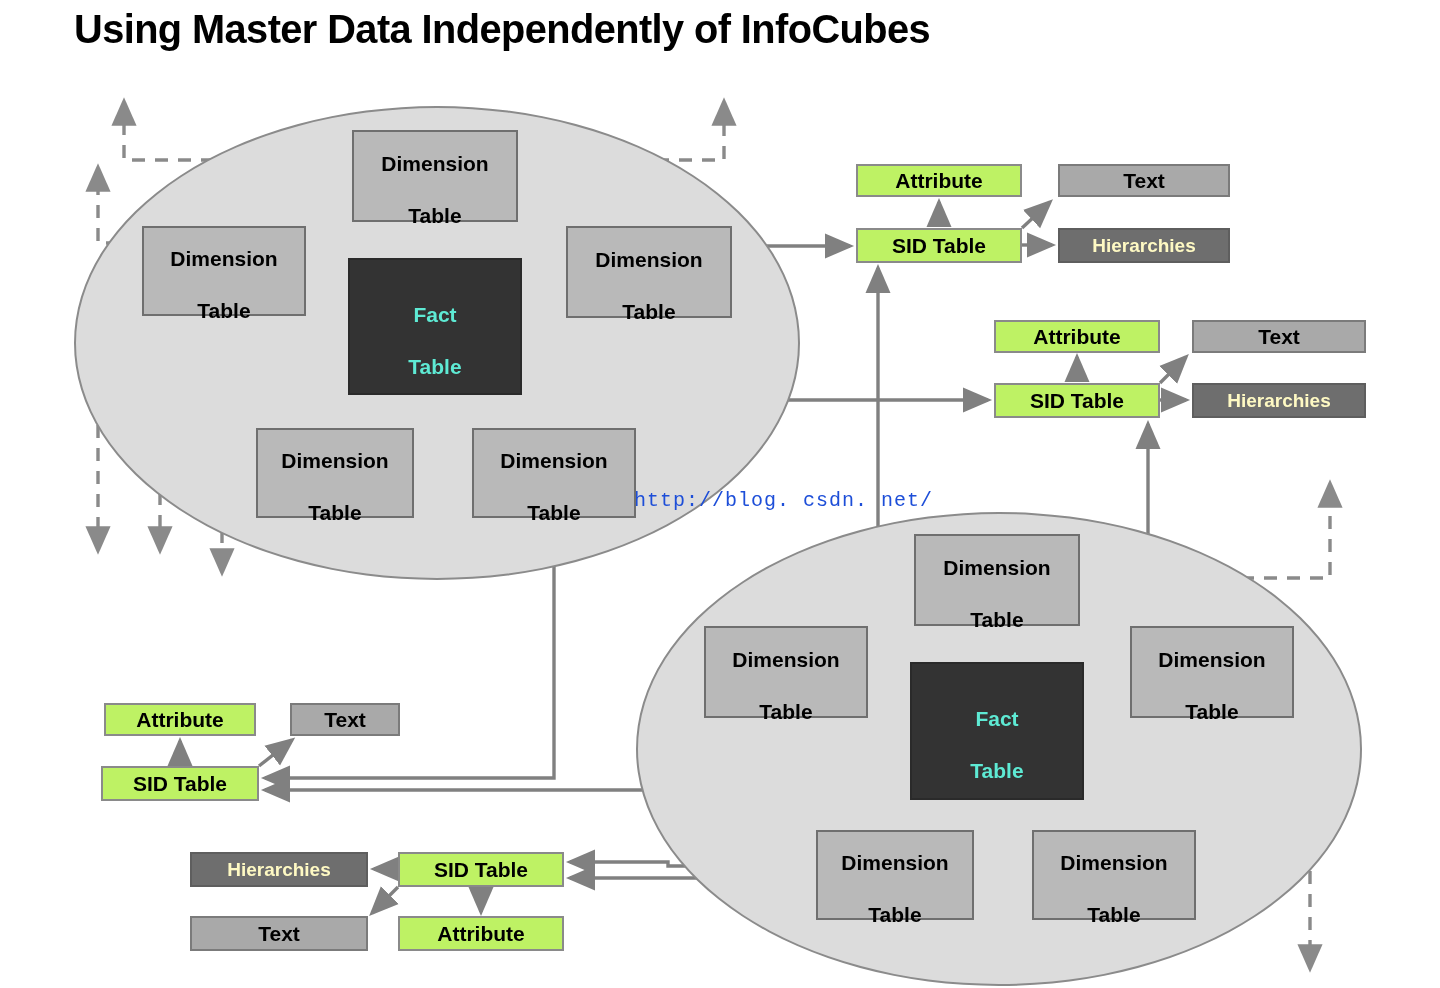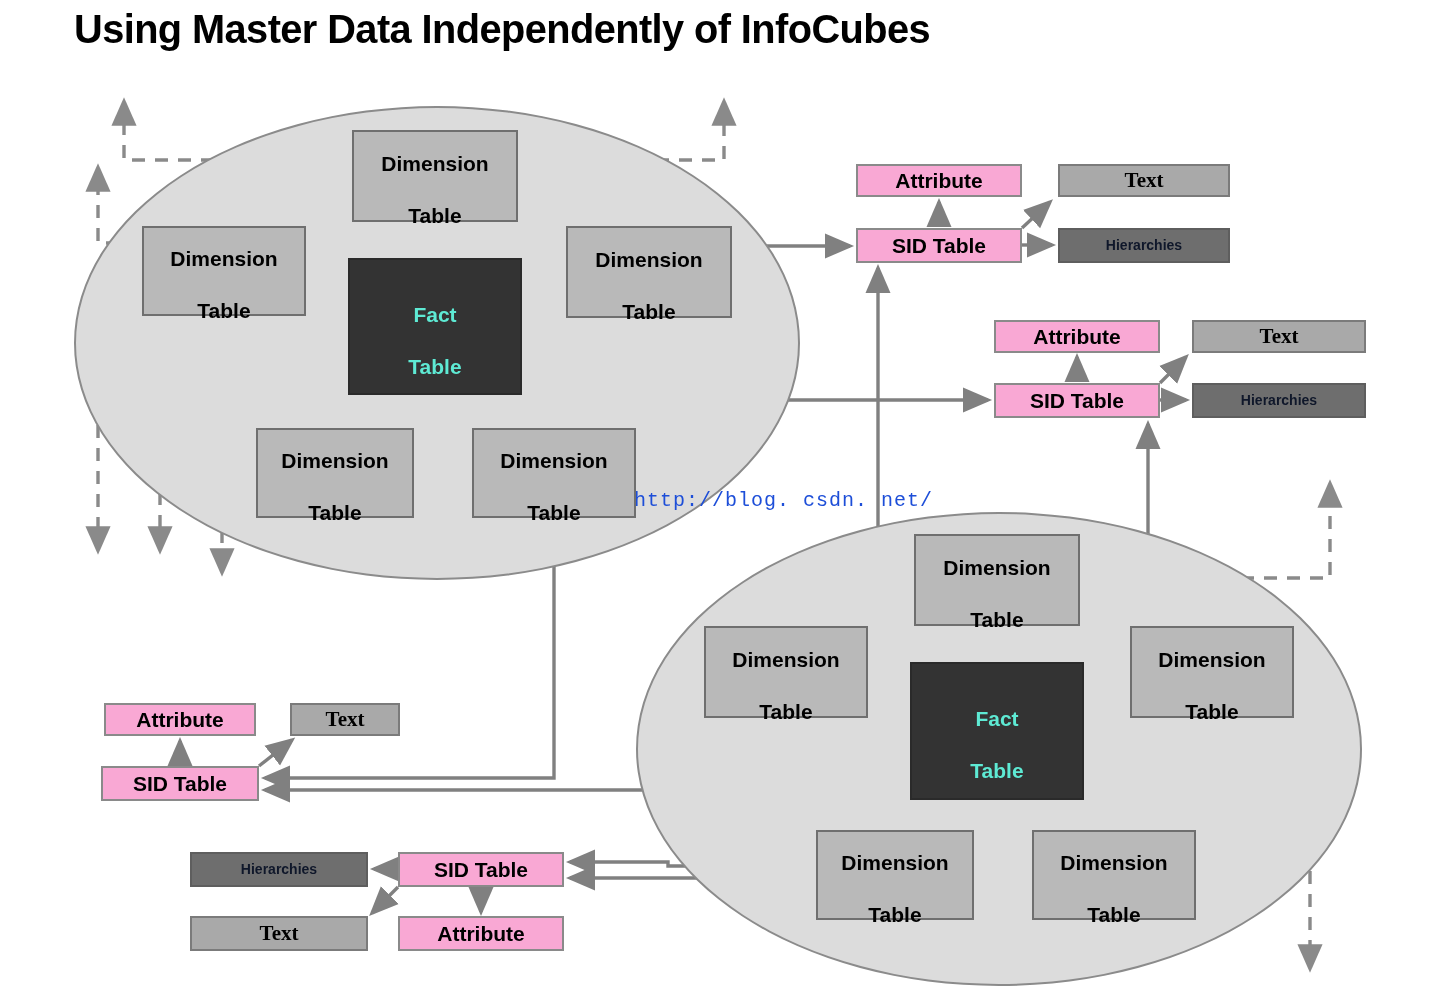--- a/index.html
+++ b/index.html
@@ -5,23 +5,23 @@
   html,body{margin:0;padding:0;background:#ffffff;}
   body{width:1440px;height:988px;position:relative;overflow:hidden;
        font-family:"Liberation Sans","DejaVu Sans",sans-serif;}
   #canvas{position:absolute;inset:0;width:1440px;height:988px;padding-left:47px;}
   #svg{position:absolute;left:0;top:0;width:1440px;height:988px;}
   .node{position:absolute;box-sizing:border-box;display:flex;align-items:center;
         justify-content:center;text-align:center;font-weight:bold;line-height:1.12;
         border:2px solid #7b7b7b;color:#000;z-index:5;}
   .node.dim{background:#b9b9b9;border-color:#6f6f6f;font-size:21px;}
   .node.fact{background:#333333;border:2px solid #2a2a2a;color:#5eead4;font-size:21px;}
-  .node.light{background:#f9a8d4;border-color:#8a8a8a;font-size:21px;}
-  .node.mid{background:#a9a9a9;border-color:#7b7b7b;font-size:21px;font-family:Liberation Serif, serif;}
-  .node.dark{background:#6e6e6e;border-color:#5e5e5e;color:#0f172a;font-size:14px;}
+  .node.light{background:#bef264;border-color:#8a8a8a;font-size:21px;}
+  .node.mid{background:#a9a9a9;border-color:#7b7b7b;font-size:21px;}
+  .node.dark{background:#6e6e6e;border-color:#5e5e5e;color:#fef9c3;font-size:19px;}
   .ellipse{position:absolute;background:#dcdcdc;border:2px solid #8b8b8b;
            border-radius:50%;z-index:1;}
   #title{position:absolute;left:74px;top:6px;font-size:41px;font-weight:bold;
          letter-spacing:-0.6px;color:#000;white-space:nowrap;
          font-family:"Liberation Sans","DejaVu Sans",sans-serif;
          transform:scaleX(0.97);transform-origin:left top;z-index:6;}
   #watermark{position:absolute;left:634px;top:489px;font-size:20px;color:#1d4ed8;
              font-family:Liberation Mono, monospace;letter-spacing:1px;
              z-index:4;white-space:nowrap;}
   .nl{display:block;margin-top:28px;}

